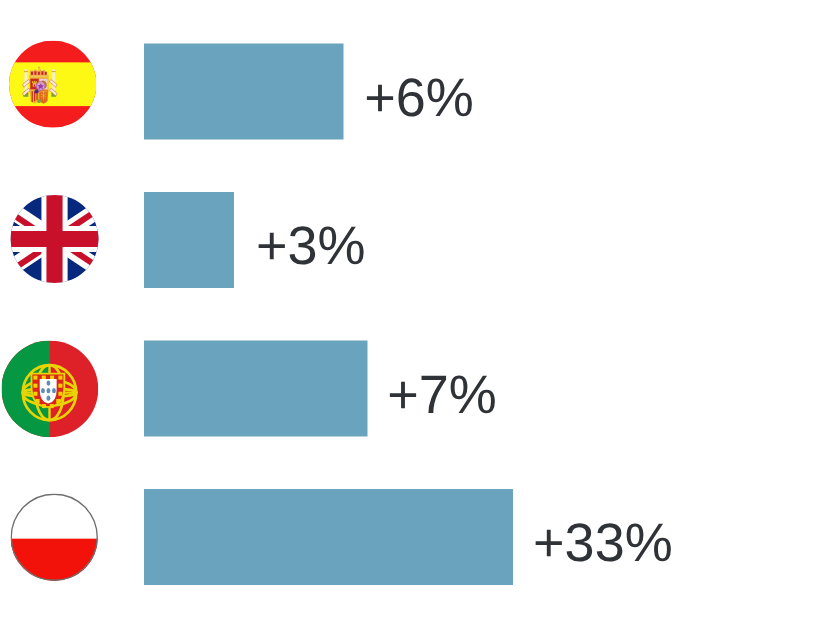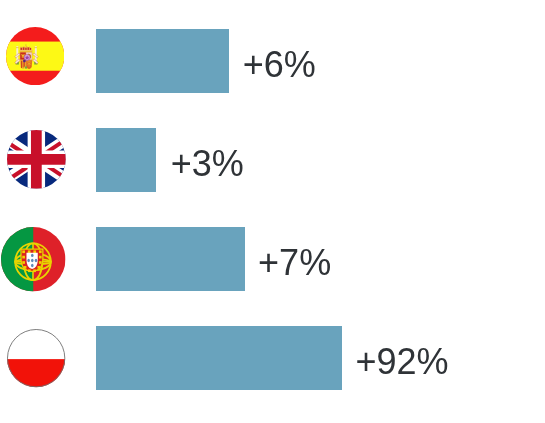--- a/index.html
+++ b/index.html
@@ -194,16 +194,16 @@
             <circle cx="18" cy="18" r="18"></circle>
           </clipPath>
         </defs>
       <g clip-path="url(#clip-pl)">
         <rect x="0" y="0" width="36" height="18.6" fill="#ffffff"></rect>
         <rect x="0" y="18.6" width="36" height="17.4" fill="#f21209"></rect>
       </g>
       <circle cx="18" cy="18" r="17.7" fill="none" stroke="#6f6f6f" stroke-width="0.55"></circle>
     </svg>
     <div class="bar" style="left:95.5px;top:29.1px;width:246.3px;height:63.5px;"></div>
-    <div class="label" style="left:355.4px;top:47px;">+92%</div>
+    <div class="label" style="left:355.4px;top:47px;">+33%</div>
   </div>
 
 </div>
 
 </body></html>

